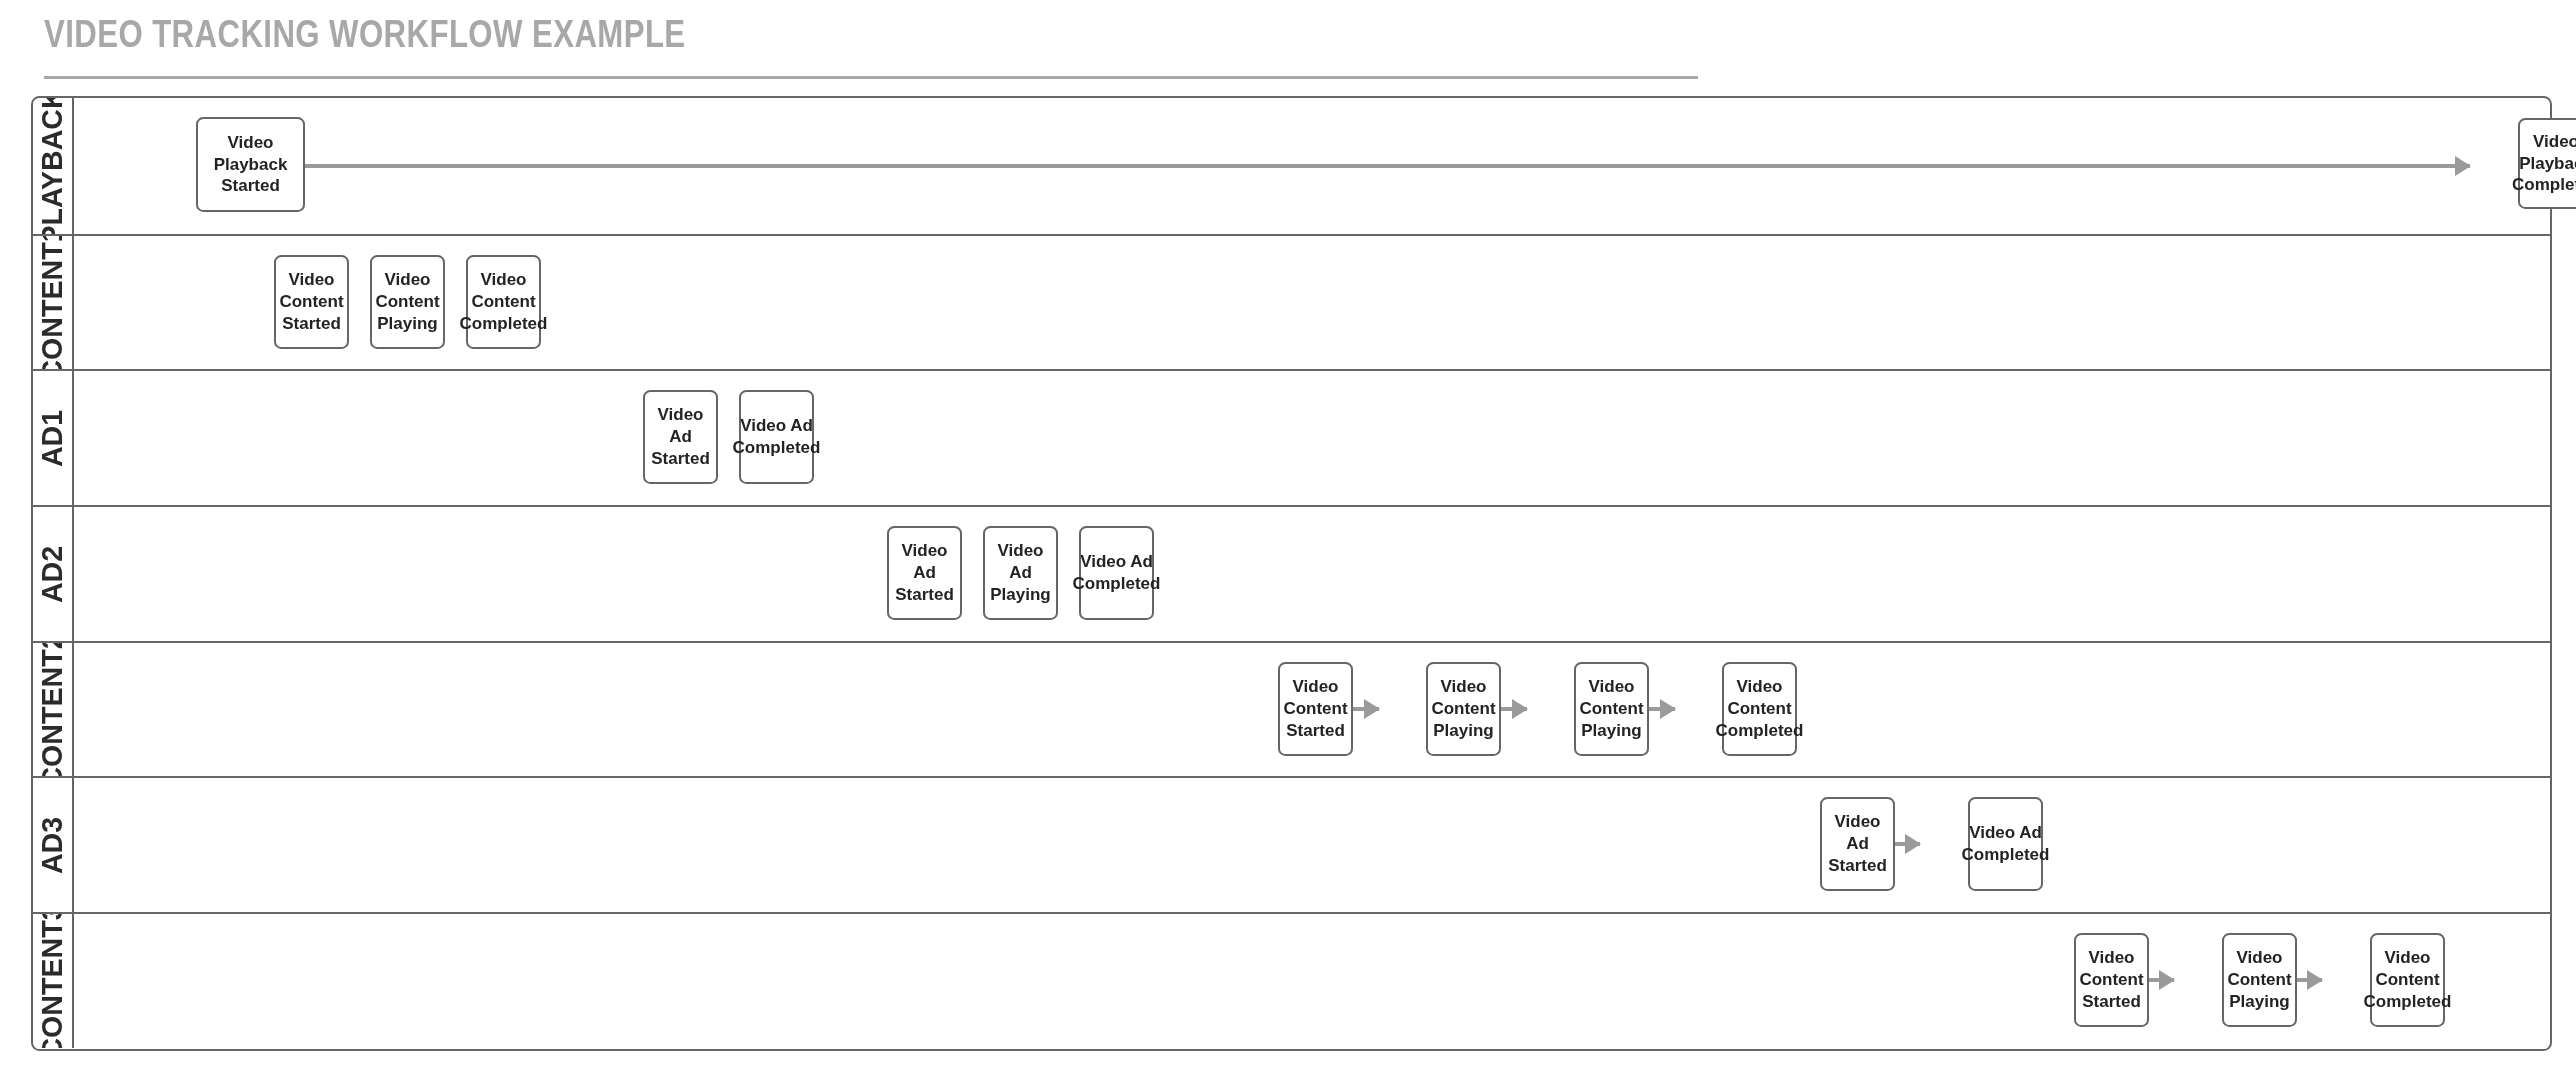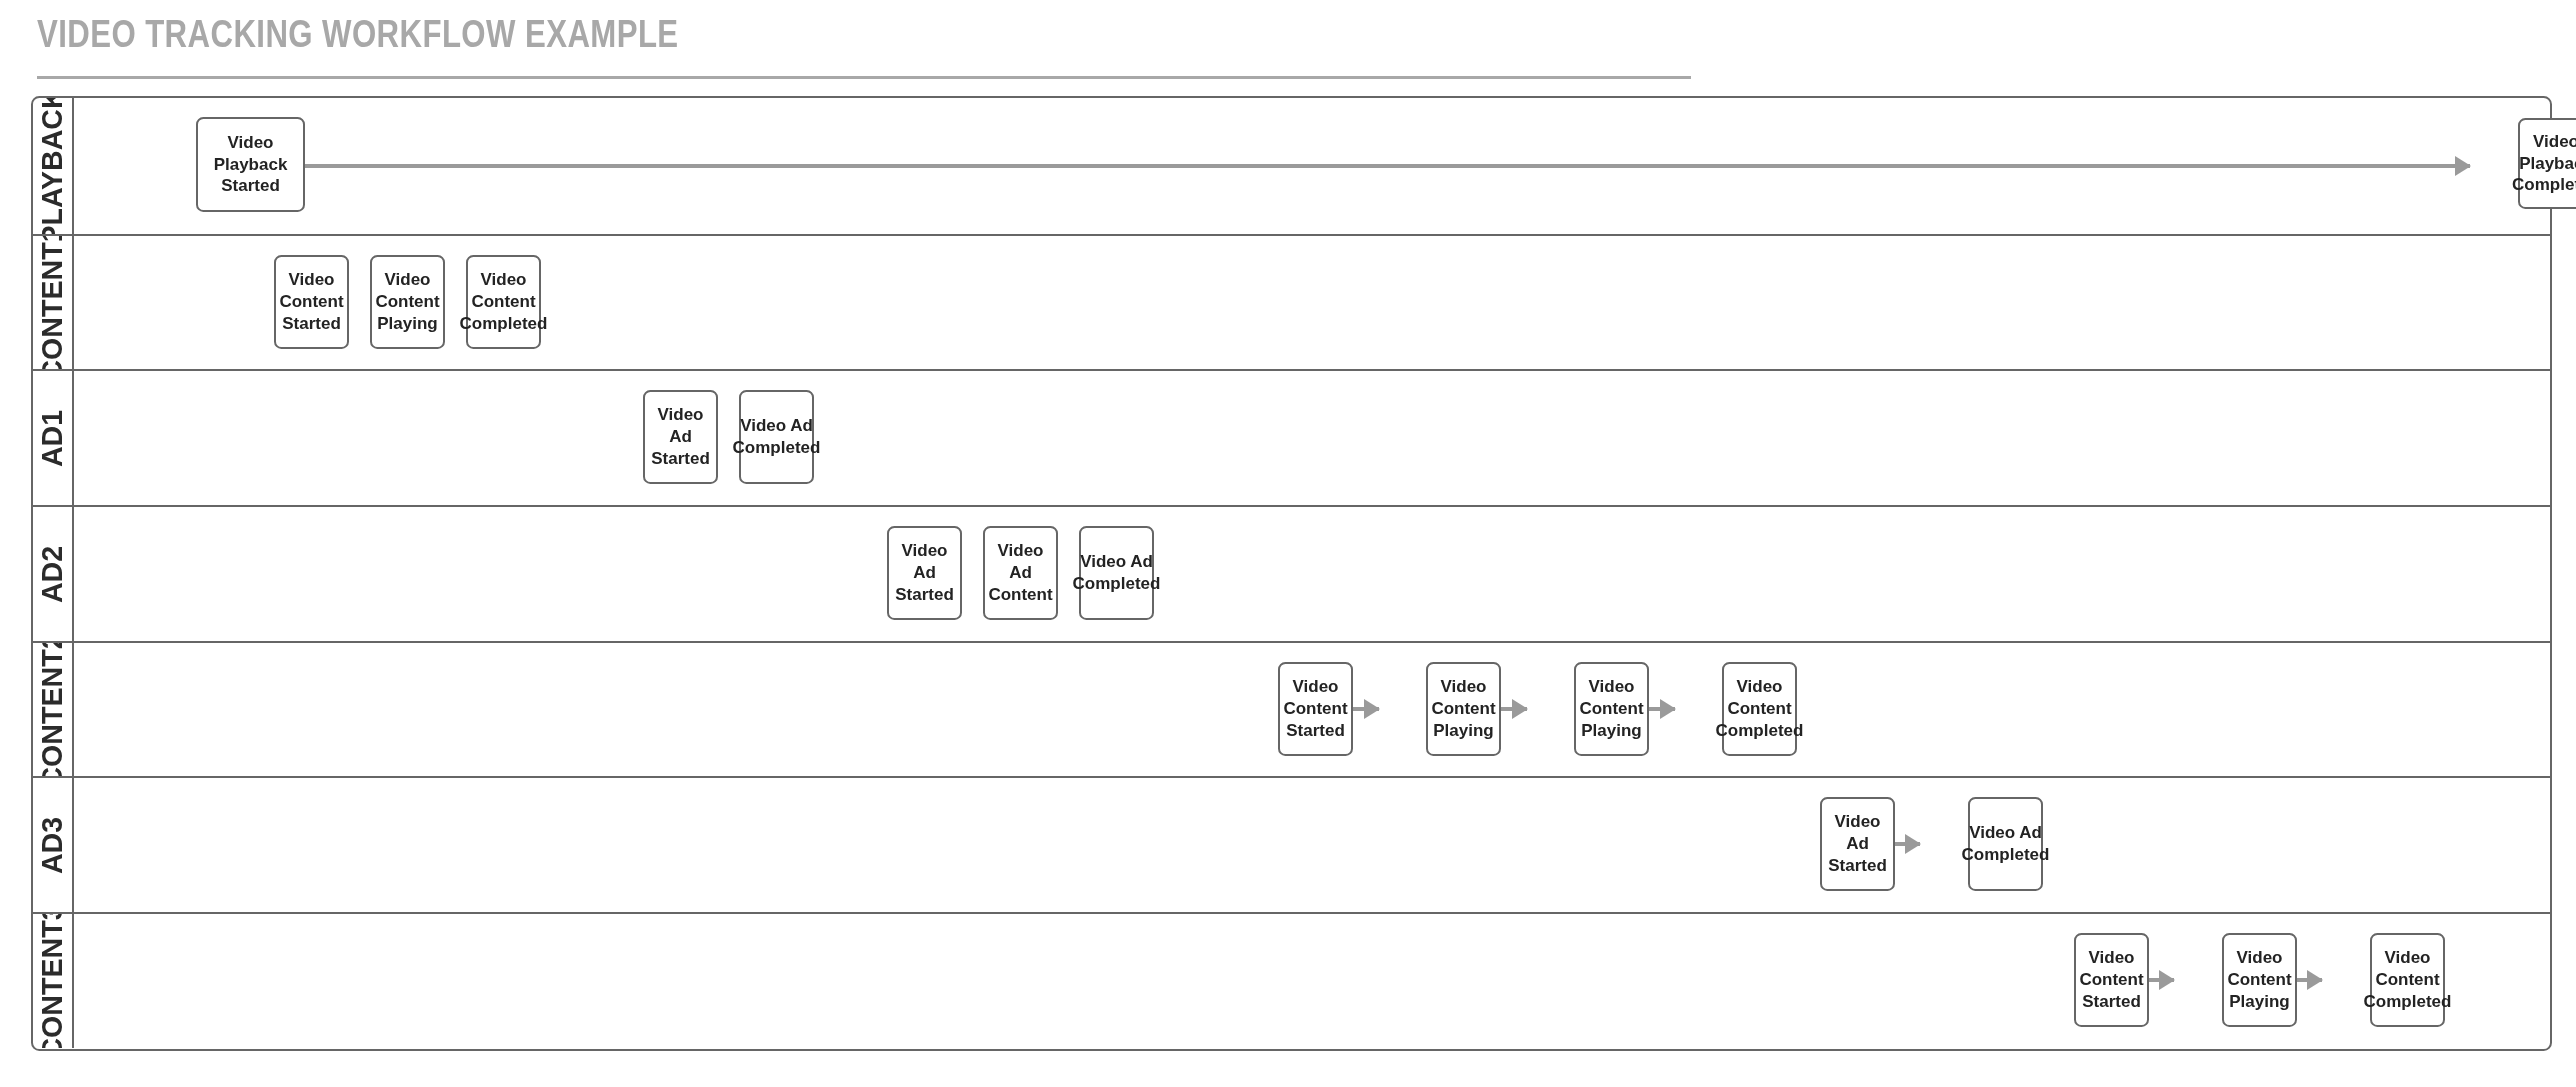--- a/index.html
+++ b/index.html
@@ -16,21 +16,21 @@
   #page {
     position: relative;
     width: 2576px;
     height: 1087px;
     background: #ffffff;
   }
 
   
   #title-block {
     position: absolute;
-    left: 37px;
+    left: 44px;
     top: 13.5px;
     width: 1657px;
   }
   #page-title {
     font-size: 39px;
     font-weight: bold;
     letter-spacing: 0.5px;
     color: #a8a8a8;
     font-family: "Liberation Sans Narrow", "Liberation Sans", sans-serif;
     transform: scaleX(0.80);
@@ -223,21 +223,21 @@
           <div class="conn" style="left: 840px; top: 64px; width: 21px;">
             <span class="head"></span>
           </div>
           <div class="conn" style="left: 937px; top: 64px; width: 21px;">
             <span class="head"></span>
           </div>
           <div class="task narrow-text" style="left: 765px; top: 19px; width: 75px; height: 94px;">
             <span class="task-label">Video Ad Started</span>
           </div>
           <div class="task narrow-text" style="left: 861px; top: 19px; width: 75px; height: 94px;">
-            <span class="task-label">Video Ad Content</span>
+            <span class="task-label">Video Ad Playing</span>
           </div>
           <div class="task narrow-text" style="left: 957px; top: 19px; width: 75px; height: 94px;">
             <span class="task-label">Video Ad
 Completed</span>
           </div>
         </div>
       </div>
       <div class="lane" style="top: 543px; height: 136px;">
         <div class="lane-header">
           <div class="lane-header-label">CONTENT2</div>

